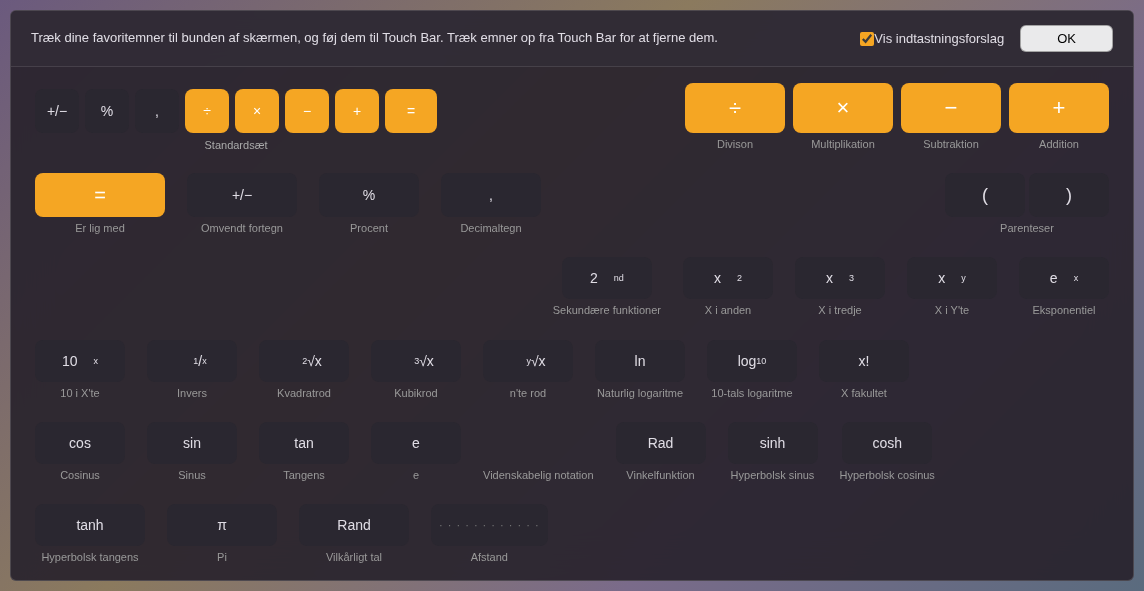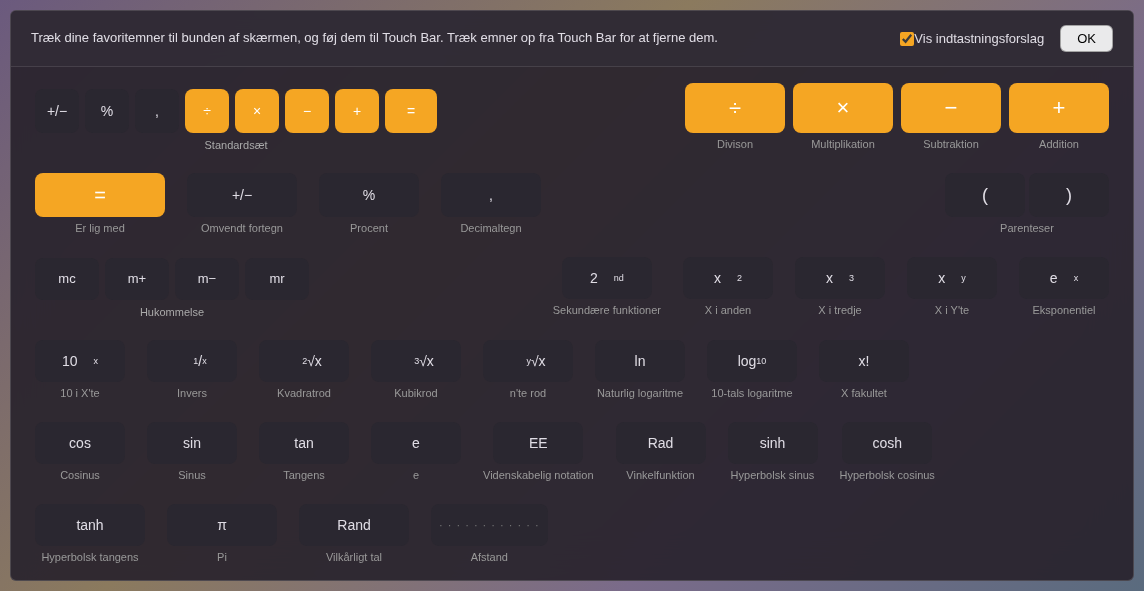--- a/index.html
+++ b/index.html
@@ -53,21 +53,21 @@
     .checkbox-wrap input[type=checkbox] {
       width: 14px;
       height: 14px;
       accent-color: #f5a623;
     }
 
     .ok-btn {
       background: rgba(255,255,255,0.9);
       border: 1px solid rgba(0,0,0,0.3);
       border-radius: 6px;
-      padding: 5px 16px;
+      padding: 5px 36px;
       font-size: 13px;
       font-weight: 500;
       cursor: pointer;
       color: #000;
       white-space: nowrap;
     }
 
     .content {
       flex: 1;
       padding: 16px 24px 20px;
@@ -241,29 +241,20 @@
       <div class="btn-col">
         <div style="display:flex;gap:4px;">
           <button class="btn btn-dark" style="min-width:80px;height:44px;font-size:18px;">(</button>
           <button class="btn btn-dark" style="min-width:80px;height:44px;font-size:18px;">)</button>
         </div>
         <span class="btn-label">Parenteser</span>
       </div>
     </div>
 
     <div class="func-row">
-      <div class="group">
-        <div class="buttons-row">
-          <button class="btn btn-dark" style="min-width:64px;height:42px;font-size:13px;">mc</button>
-          <button class="btn btn-dark" style="min-width:64px;height:42px;font-size:13px;">m+</button>
-          <button class="btn btn-dark" style="min-width:64px;height:42px;font-size:13px;">m−</button>
-          <button class="btn btn-dark" style="min-width:64px;height:42px;font-size:13px;">mr</button>
-        </div>
-        <span class="group-label">Hukommelse</span>
-      </div>
       <div style="flex:1;"></div>
       <div class="btn-col">
         <button class="btn btn-dark" style="min-width:90px;height:42px;font-size:14px;">2<sup>nd</sup></button>
         <span class="btn-label">Sekundære funktioner</span>
       </div>
       <div class="btn-col">
         <button class="btn btn-dark" style="min-width:90px;height:42px;font-size:14px;">x<sup>2</sup></button>
         <span class="btn-label">X i anden</span>
       </div>
       <div class="btn-col">
@@ -326,21 +317,20 @@
       </div>
       <div class="btn-col">
         <button class="btn btn-dark" style="min-width:90px;height:42px;font-size:14px;">tan</button>
         <span class="btn-label">Tangens</span>
       </div>
       <div class="btn-col">
         <button class="btn btn-dark" style="min-width:90px;height:42px;font-size:14px;">e</button>
         <span class="btn-label">e</span>
       </div>
       <div class="btn-col">
-        <button class="btn btn-dark" style="min-width:90px;height:42px;font-size:14px;">EE</button>
         <span class="btn-label">Videnskabelig notation</span>
       </div>
       <div class="btn-col">
         <button class="btn btn-dark" style="min-width:90px;height:42px;font-size:14px;">Rad</button>
         <span class="btn-label">Vinkelfunktion</span>
       </div>
       <div class="btn-col">
         <button class="btn btn-dark" style="min-width:90px;height:42px;font-size:14px;">sinh</button>
         <span class="btn-label">Hyperbolsk sinus</span>
       </div>

